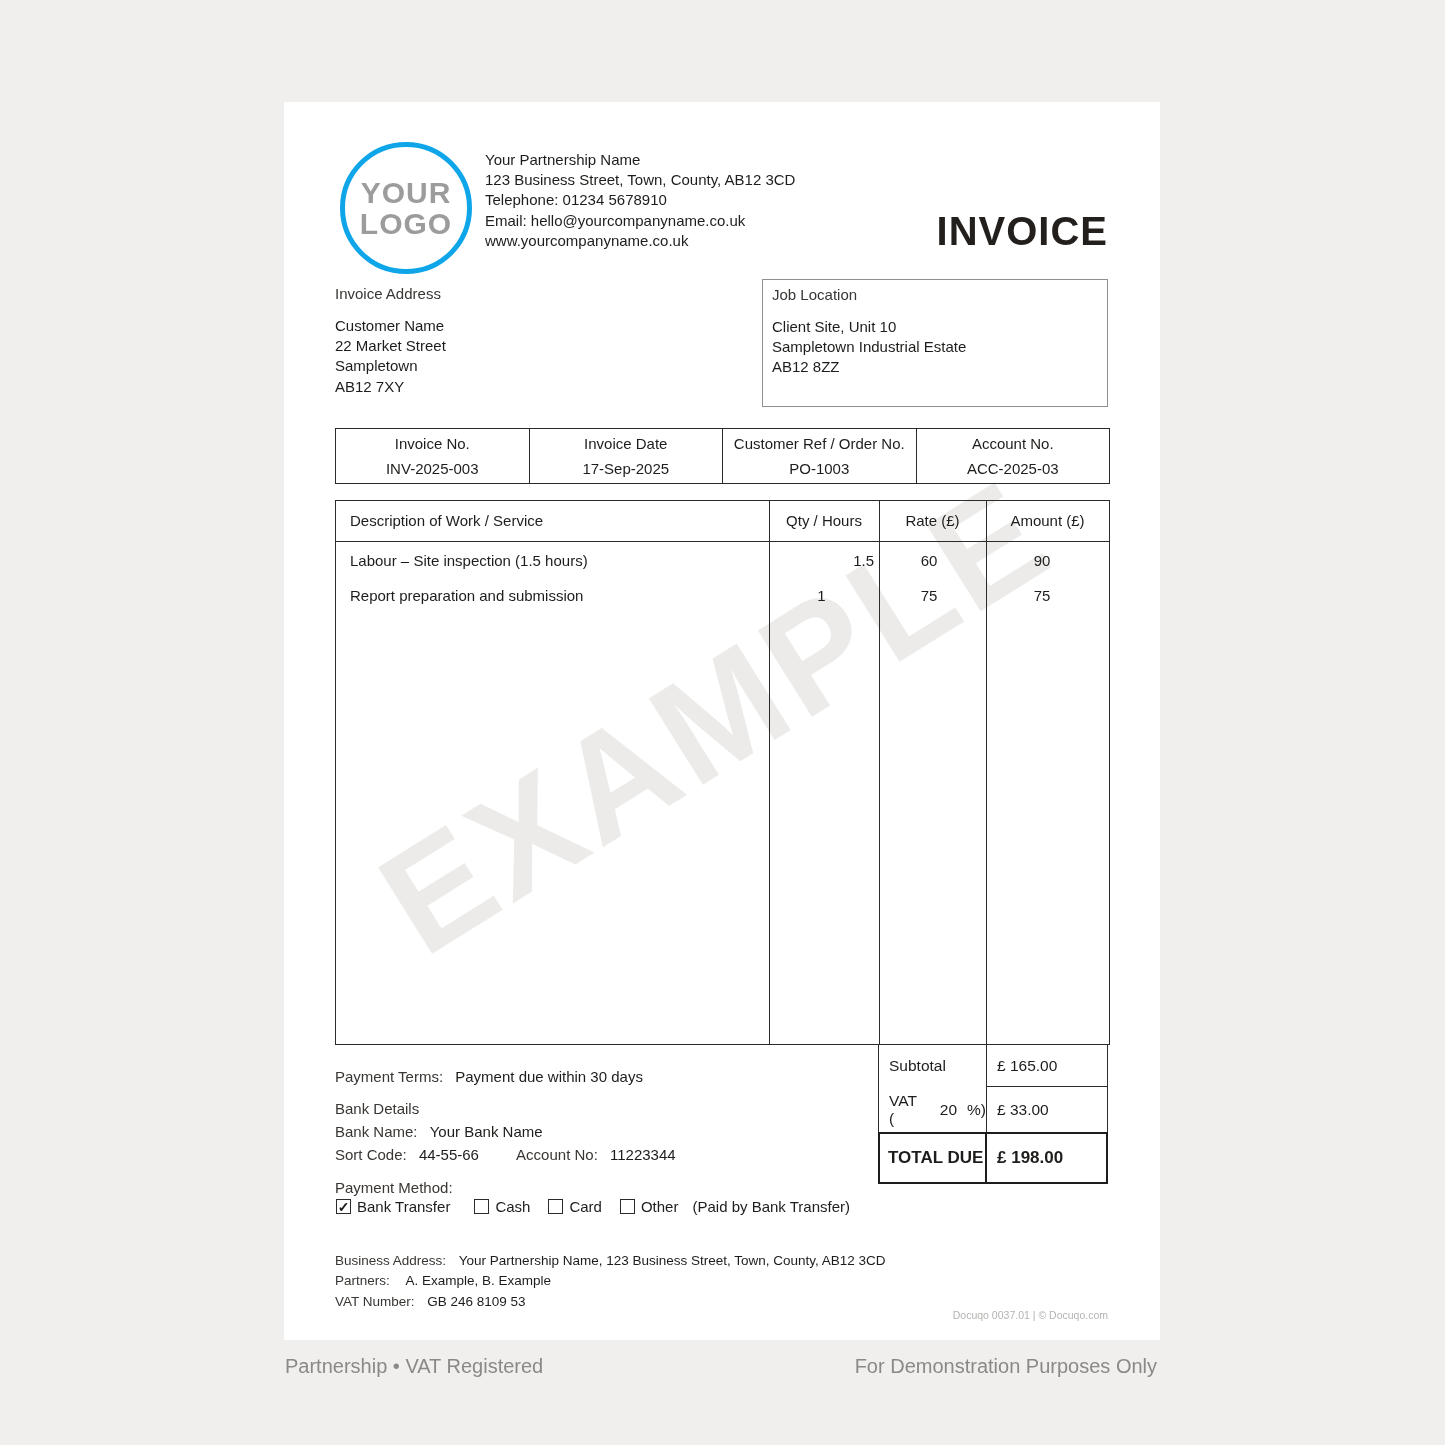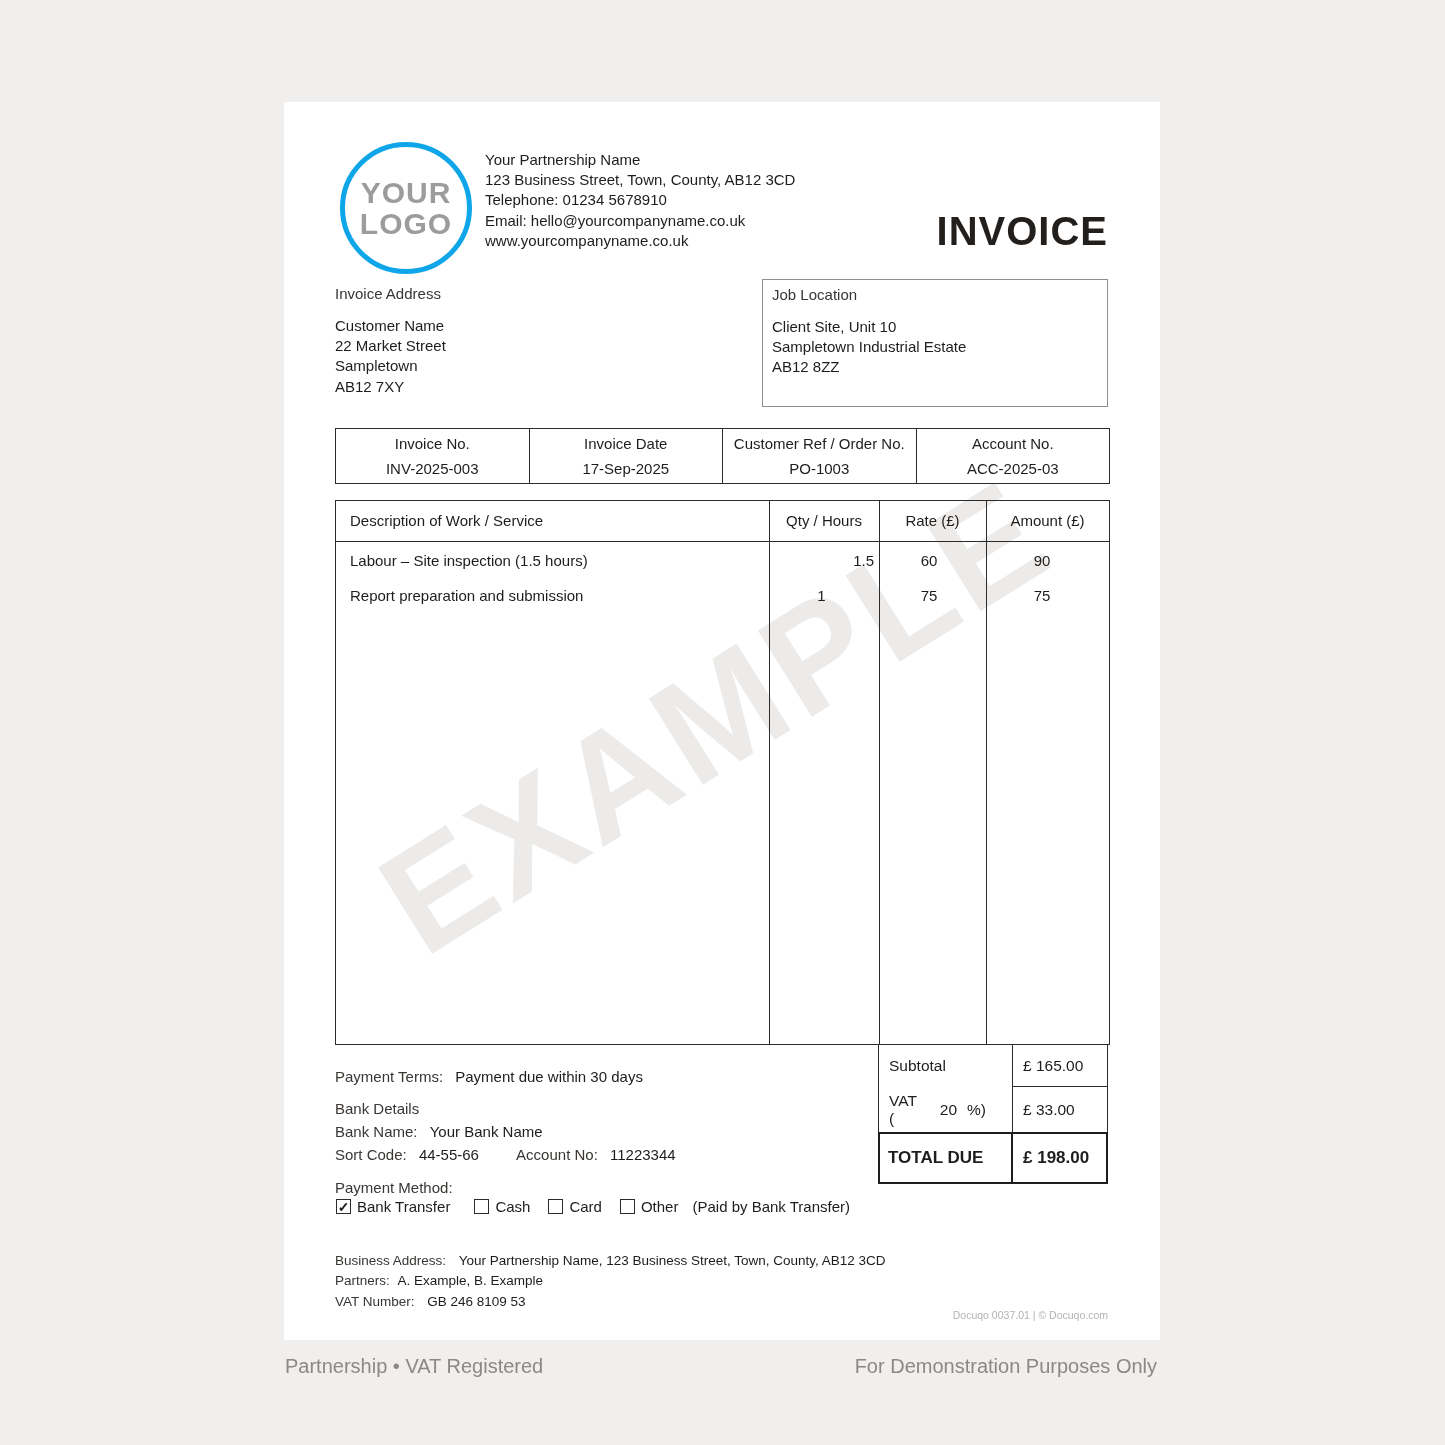--- a/index.html
+++ b/index.html
@@ -58,21 +58,21 @@
     border:1.6px solid #2b2b2b; box-sizing:content-box;
   }
   .vline { position:absolute; top:0; bottom:0; width:1.2px; background:#2b2b2b; }
   .hline { position:absolute; left:0; right:0; height:1.2px; background:#2b2b2b; }
   .th { position:absolute; font-size:15px; height:40px; line-height:40px;text-align:center; }
   .cell { position:absolute; font-size:15px; height:24px; line-height:24px; }
   .ctr { text-align:center; }
 
   
   .totals { position:absolute; left:594px; top:943px; width:230px; height:127px; font-size:15.5px; }
-  .t-row { position:absolute; left:0; right:0; display:flex; box-sizing:border-box;gap:26px; }
+  .t-row { position:absolute; left:0; right:0; display:flex; box-sizing:border-box; }
   .t-sub { top:0; height:42px; border-left:1.2px solid #2b2b2b; border-right:1.6px solid #2b2b2b; }
   .t-vat { top:42px; height:45px; border-left:1.2px solid #2b2b2b; border-right:1.6px solid #2b2b2b; }
   .t-lbl { width:107px; box-sizing:border-box; padding-left:10px; display:flex; align-items:center; }
   .t-val { flex:1; box-sizing:border-box; border-left:1.2px solid #2b2b2b; padding-left:10px; display:flex; align-items:center; }
   .t-sub .t-val { border-bottom:1.2px solid #2b2b2b; }
   .t-total {
     top:87px; height:52px; border:2.2px solid #1f1d1b; font-weight:bold; font-size:17px;
     background:transparent;
   }
   .t-total .t-lbl { width:105px; padding-left:8px; }
@@ -242,21 +242,21 @@
     </div>
     <span>(Paid by Bank Transfer)</span>
   </div>
 
   <div class="foot-line" style="top:1151px;">
     <span class="lab">Business Address:</span>
     <span style="margin-left:9px;">Your Partnership Name, 123 Business Street, Town, County, AB12 3CD</span>
   </div>
   <div class="foot-line" style="top:1171px;">
     <span class="lab">Partners:</span>
-    <span style="margin-left:4px;text-align:right;">A. Example, B. Example</span>
+    <span style="margin-left:12px;text-align:right;">A. Example, B. Example</span>
   </div>
   <div class="foot-line" style="top:1192px;">
     <span class="lab">VAT Number:</span>
     <span style="margin-left:9px;">GB 246 8109 53</span>
   </div>
   <div class="credit">Docuqo 0037.01 | © Docuqo.com</div>
 </div>
 
 <div class="strip left">Partnership • VAT Registered</div>
 <div class="strip right">For Demonstration Purposes Only</div>

